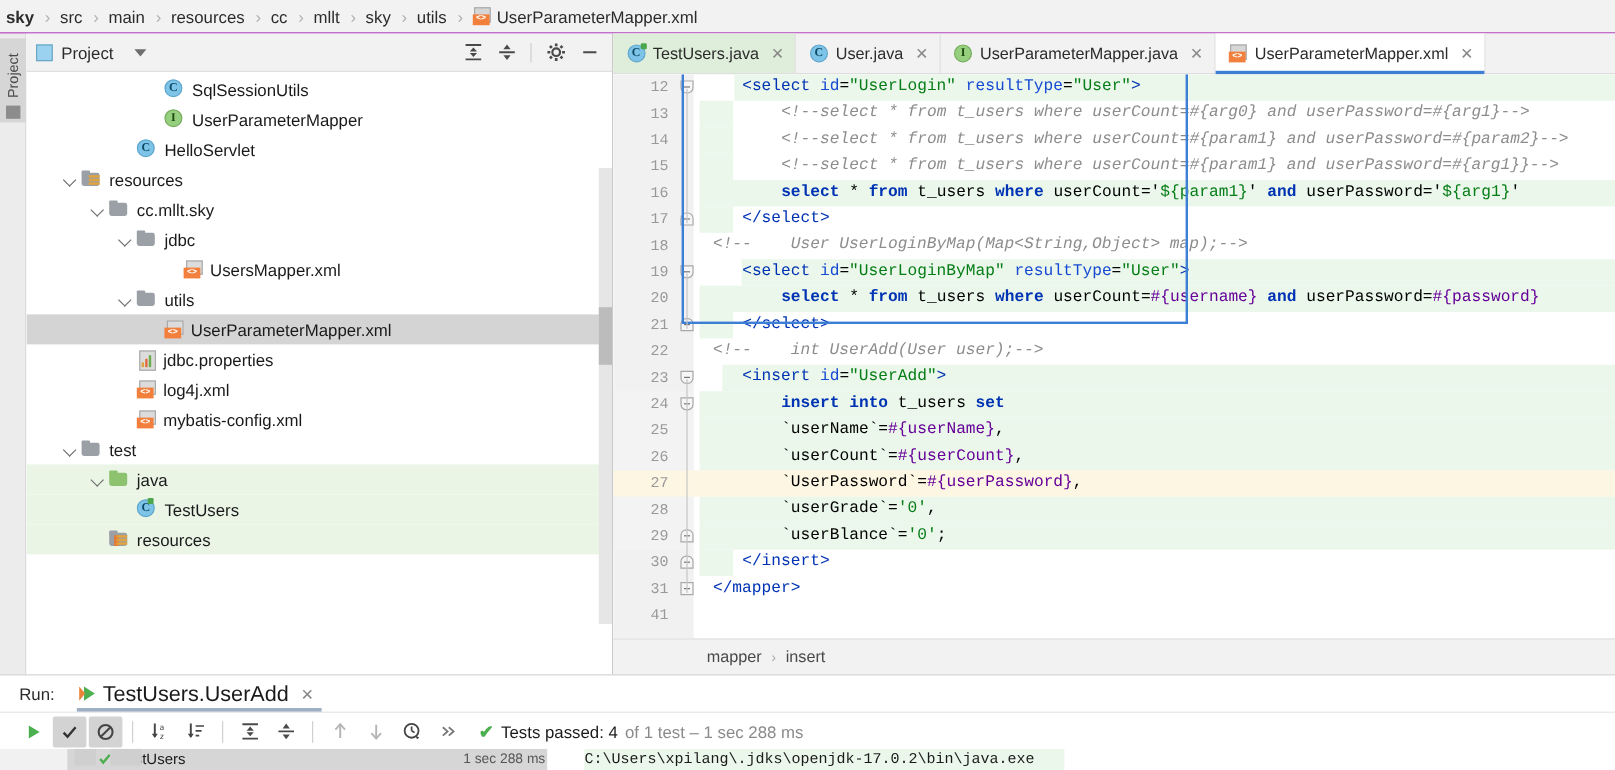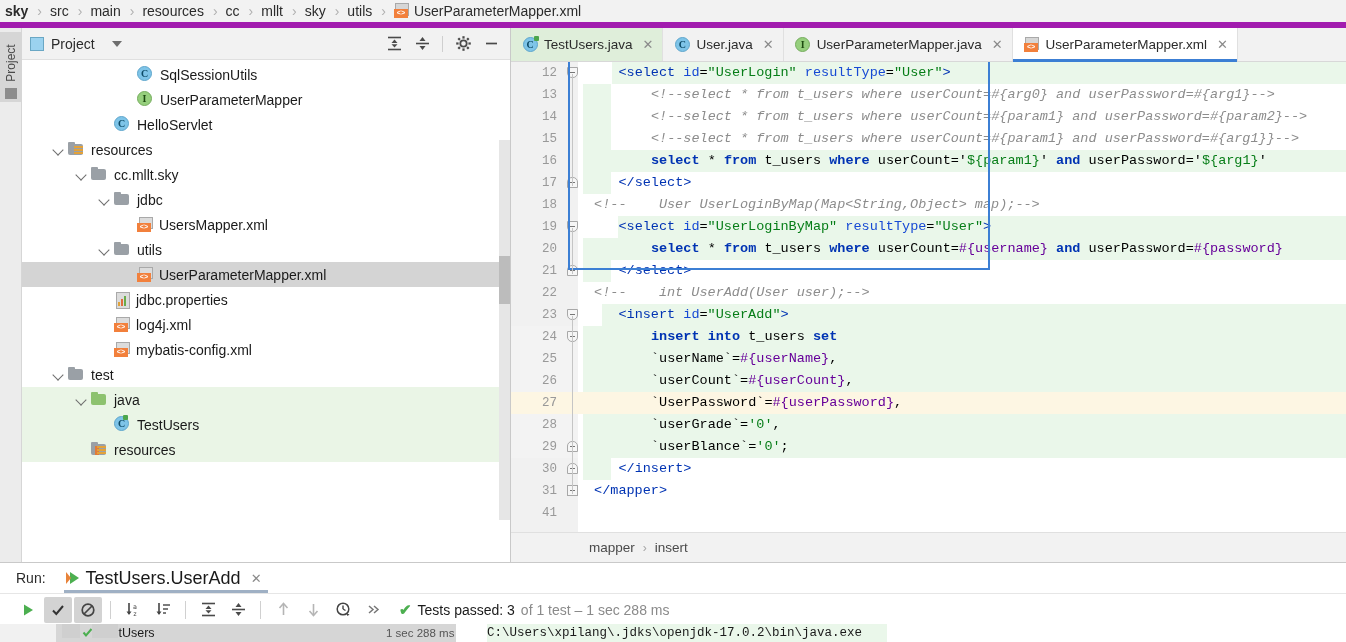--- a/index.html
+++ b/index.html
@@ -12,21 +12,21 @@
     color: #000000;
   }
   .app { position: relative; width: 1346px; height: 642px; }
 
   
   .topbar {
     position: absolute; top: 0; left: 0; width: 1346px; height: 28px;
     background: #f2f2f2;
     display: flex; align-items: center;
     padding-left: 4px;
-    border-bottom: 6px solid #a21caf;
+    border-bottom: 1px solid #a21caf;
   }
   .crumb {
     display: flex; align-items: center;
     font-size: 14px; color: #2b2b2b;
     padding: 0 1px;
     white-space: nowrap;
   }
   .crumb.bold { font-weight: bold; }
   .crumb-sep {
     color: #b0b0b0; font-size: 14px;
@@ -485,21 +485,21 @@
         <div class="trow" style="padding-left: 51px;">
           <span class="chev "></span>
           <span class="ico ico-folder"></span>
           <span class="tlabel">cc.mllt.sky</span>
         </div>
         <div class="trow" style="padding-left: 74px;">
           <span class="chev "></span>
           <span class="ico ico-folder"></span>
           <span class="tlabel">jdbc</span>
         </div>
-        <div class="trow" style="padding-left: 97px;">
+        <div class="trow" style="padding-left: 97px; margin-left: 16px;">
           <span class="chev none"></span>
           <span class="ico ico-xmlsm"></span>
           <span class="tlabel">UsersMapper.xml</span>
         </div>
         <div class="trow" style="padding-left: 74px;">
           <span class="chev "></span>
           <span class="ico ico-folder"></span>
           <span class="tlabel">utils</span>
         </div>
         <div class="trow sel" style="padding-left: 97px;">
@@ -713,21 +713,21 @@
           </svg>
       </span>
       <span class="rtb">
         <svg width="17" height="17" viewBox="0 0 17 17">
             <path d="M4 5 L8 8.5 L4 12" fill="none" stroke="#777" stroke-width="1.5"></path>
             <path d="M9 5 L13 8.5 L9 12" fill="none" stroke="#777" stroke-width="1.5"></path>
           </svg>
       </span>
       <span class="status">
         <span class="chk-green">✔</span>
-        <span class="st-strong">Tests passed: 3</span>
+        <span class="st-strong">Tests passed: 4</span>
         <span class="st-dim">of 1 test – 1 sec 288 ms</span>
       </span>
     </div>
 
     <div class="run-bottomrow">
       <div class="rb-gutter"></div>
       <div class="rb-tree">
         <span>
           <svg width="10" height="10" viewBox="0 0 10 10">
               <path d="M2 3.5 L5 7 L8 3.5" fill="none" stroke="#555" stroke-width="1.4"></path>

